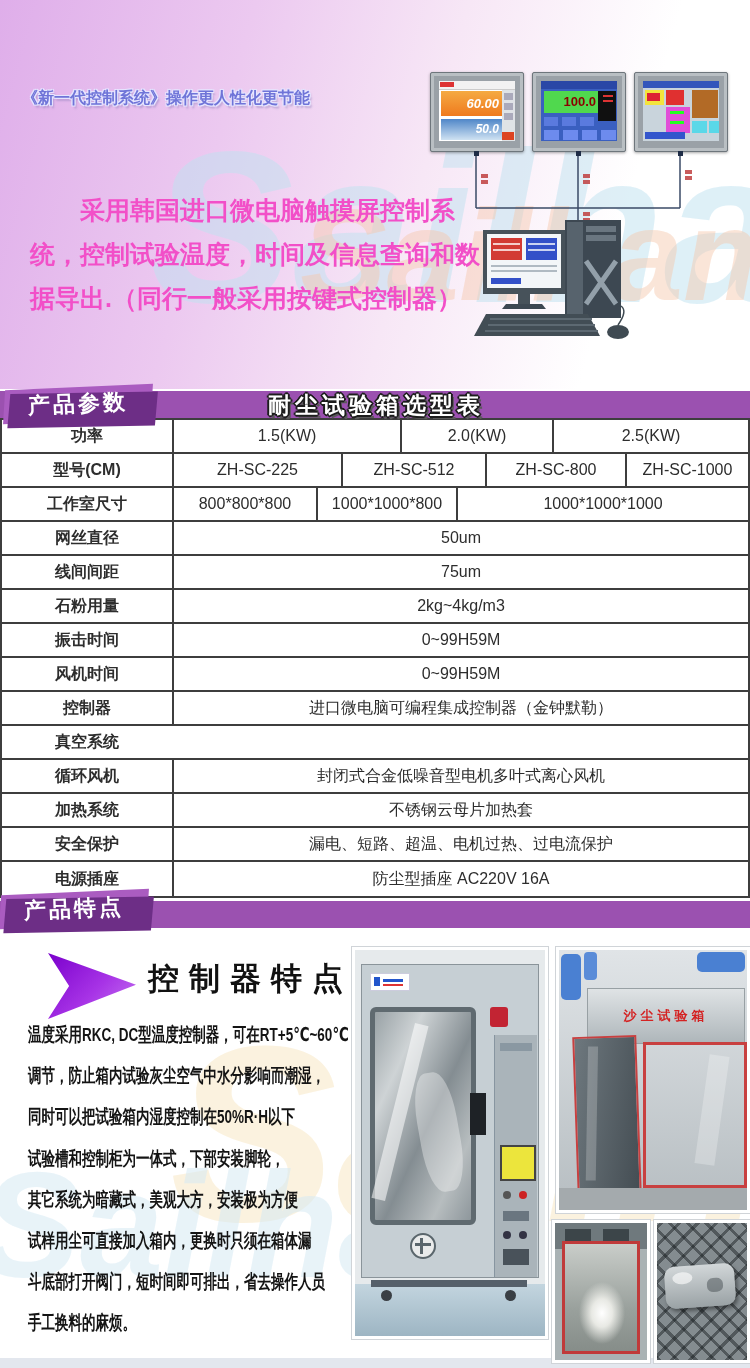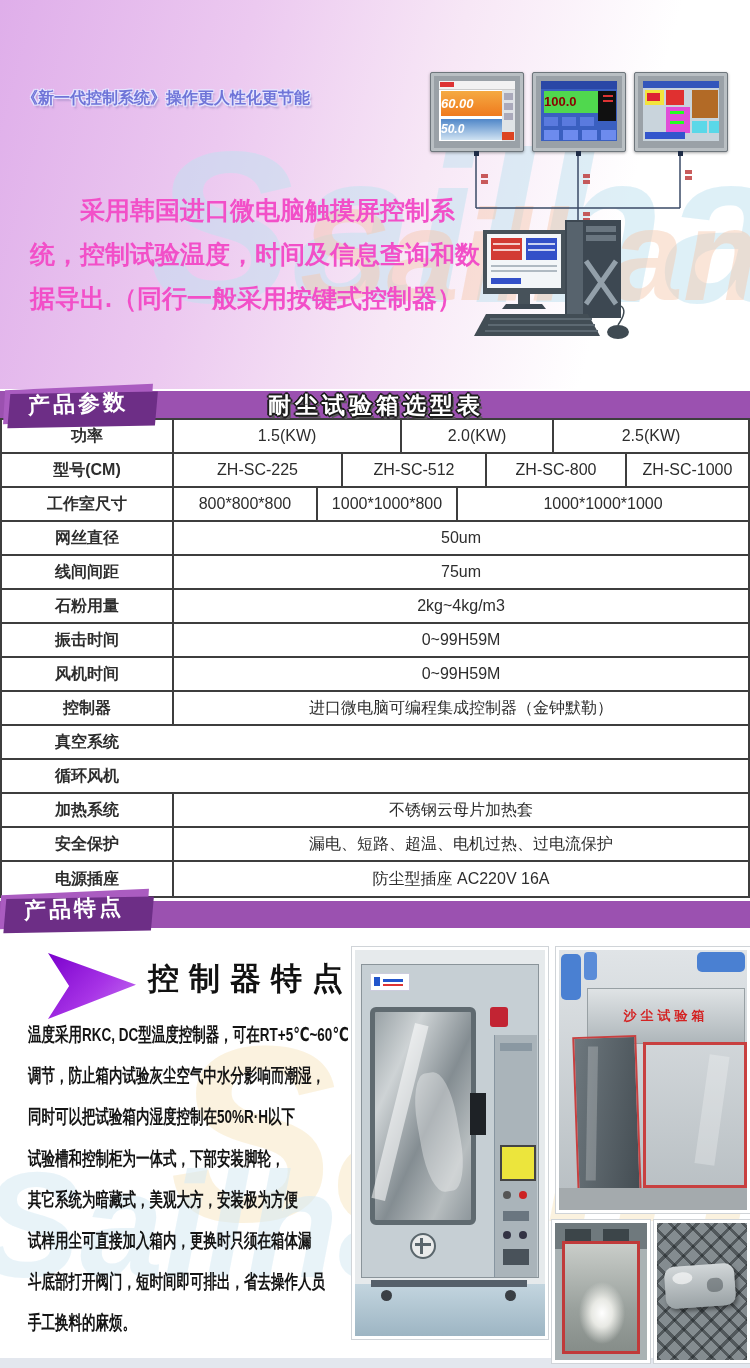--- a/index.html
+++ b/index.html
@@ -19,21 +19,21 @@
   .hero-desc p{margin:0;height:44px;line-height:44px;font-size:25px;font-weight:bold;
         color:#f24fc8;white-space:nowrap;}
   .hero-desc p.first{padding-left:50px;}
 
   
   .panel{position:absolute;top:72px;width:92px;height:78px;background:#9aa1a7;
         border:1px solid #6e767c;border-radius:2px;
         box-shadow:inset 0 0 0 3px #b9bfc3,0 1px 3px rgba(0,0,0,.35);}
   .scr{position:absolute;left:8px;top:8px;right:8px;bottom:10px;overflow:hidden;background:#fff;}
   .blk{position:absolute;}
-  .pv{font-weight:bold;font-style:italic;text-align:left;}
+  .pv{font-weight:bold;font-style:italic;text-align:right;}
 
   
   .bar{position:absolute;left:0;width:750px;height:27px;background:#9b51b0;}
   .bar1{top:391px;} .bar2{top:901px;}
   .tag{position:absolute;width:148px;height:34px;background:#aa5cc0;z-index:3;
        display:flex;align-items:center;justify-content:center;
        transform:rotate(-2.5deg) skewX(-6deg);}
   .tag::before{content:"";position:absolute;left:5px;top:6px;width:100%;height:100%;
        background:#6d2e86;z-index:-1;transform:rotate(1.5deg);}
   .tag span{color:#fff;font-size:22px;font-weight:bold;letter-spacing:3px;transform:skewX(6deg);}
@@ -255,20 +255,21 @@
     </div>
     <div class="trow">
       <div class="tcell wL">控制器</div>
       <div class="tcell wF">进口微电脑可编程集成控制器（金钟默勒）</div>
     </div>
     <div class="trow">
       <div class="tcell wL">真空系统</div>
     </div>
     <div class="trow">
       <div class="tcell wL">循环风机</div>
+      <div class="tcell wF">封闭式合金低噪音型电机多叶式离心风机</div>
     </div>
     <div class="trow">
       <div class="tcell wL">加热系统</div>
       <div class="tcell wF">不锈钢云母片加热套</div>
     </div>
     <div class="trow">
       <div class="tcell wL">安全保护</div>
       <div class="tcell wF">漏电、短路、超温、电机过热、过电流保护</div>
     </div>
     <div class="trow">

